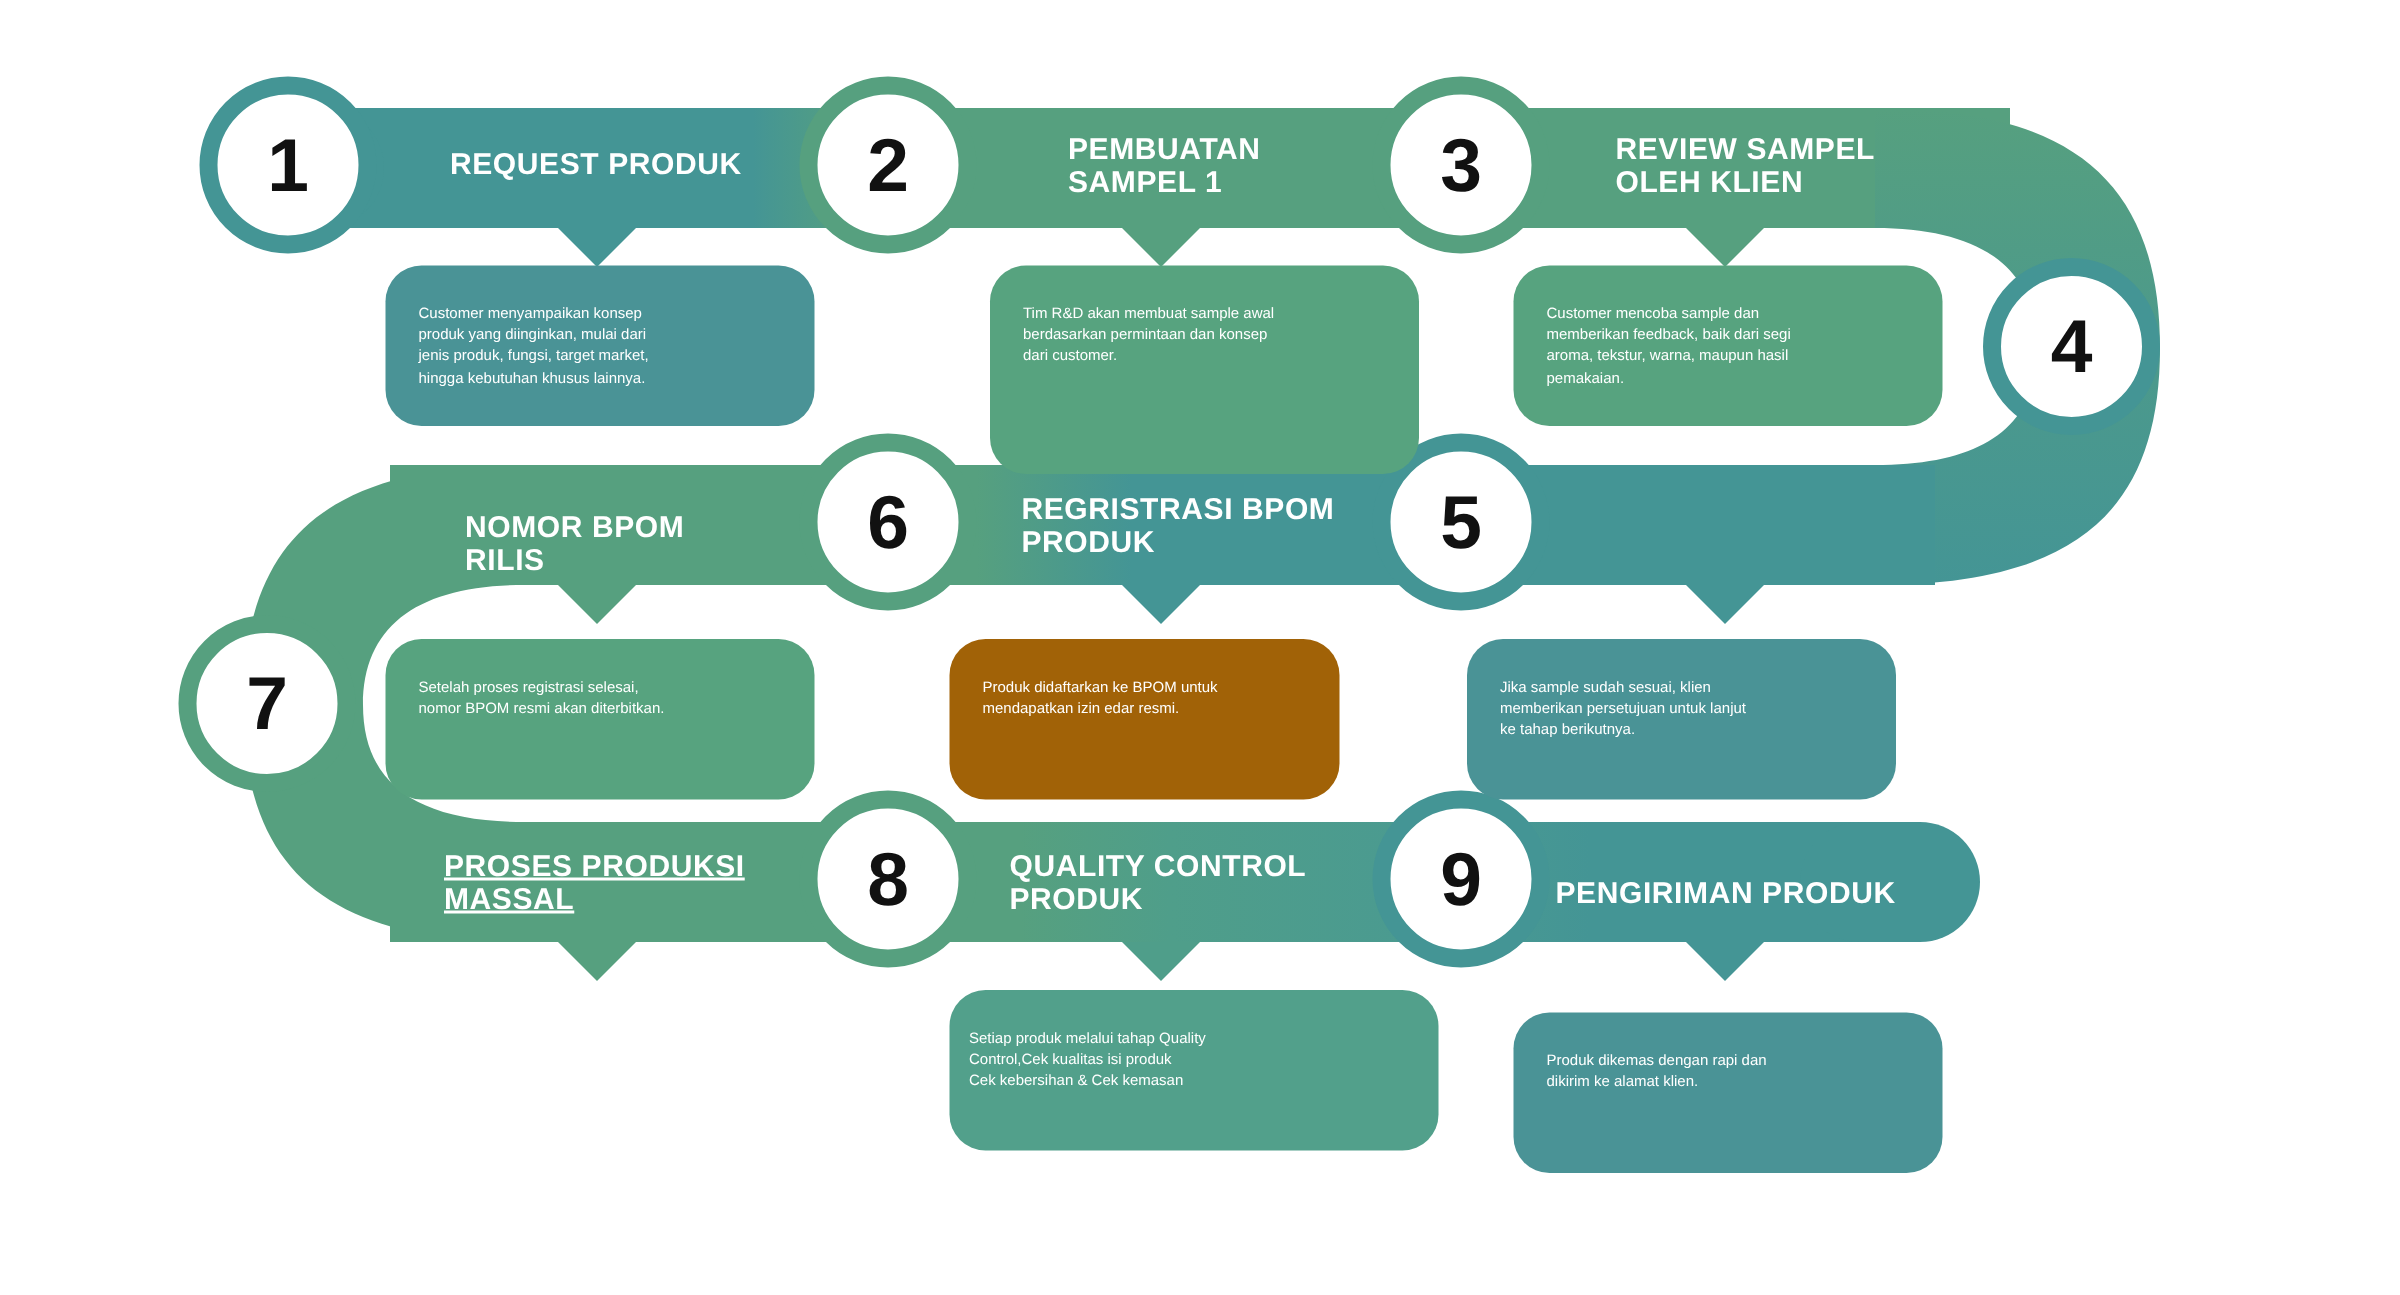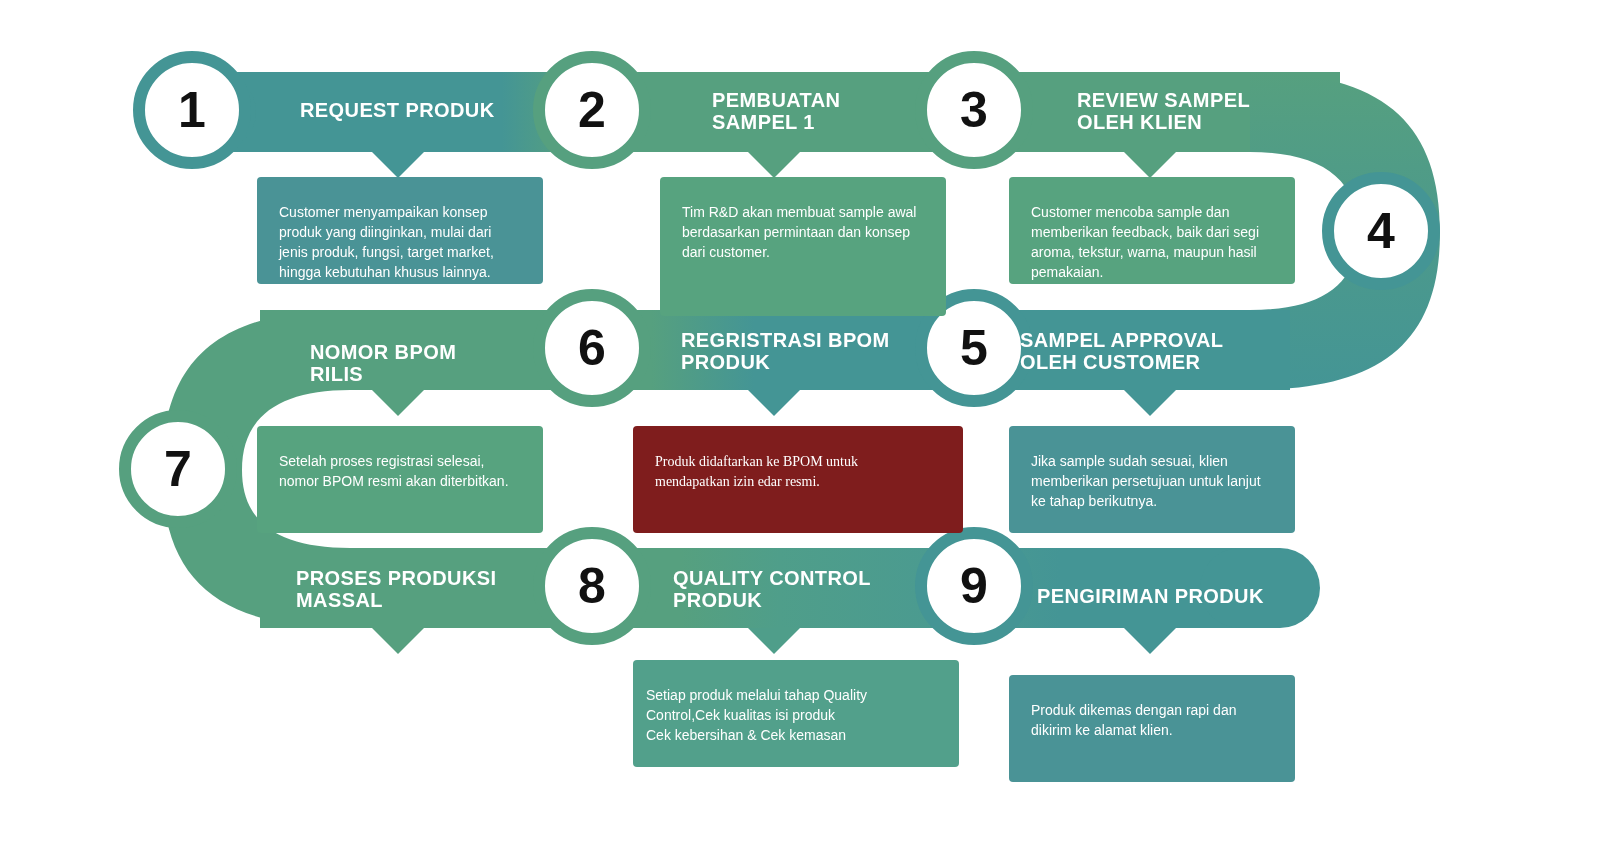--- a/index.html
+++ b/index.html
@@ -30,24 +30,24 @@
     box-sizing:border-box;
     display:flex;align-items:center;justify-content:center;
     color:#111111;
     font-weight:800;
     font-size:50px;
     line-height:1;
   }
 
   .card{
     position:absolute;
-    border-radius:4px;
+    border-radius:24px;
     box-sizing:border-box;
     color:#ffffff;
-    font-size:14px;
+    font-size:10px;
     line-height:1.42;
     padding:26px 22px 20px 22px;
     white-space:pre-line;
   }
 </style>
 </head>
 <body>
 
 <div id="stage">
 
@@ -148,30 +148,28 @@
   </div>
 
   <div class="band-title" style="left:300px;top:100px;width:320px;">REQUEST PRODUK</div>
 
   <div class="band-title" style="left:712px;top:90px;width:300px;">PEMBUATAN
 SAMPEL 1</div>
 
   <div class="band-title" style="left:1077px;top:90px;width:320px;">REVIEW SAMPEL
 OLEH KLIEN</div>
 
-  <div class="band-title" style="left:1020px;top:330px;width:340px;">SAMPEL APPROVAL
-OLEH CUSTOMER</div>
 
   <div class="band-title" style="left:681px;top:330px;width:320px;">REGRISTRASI BPOM
 PRODUK</div>
 
   <div class="band-title" style="left:310px;top:342px;width:300px;">NOMOR BPOM
 RILIS</div>
 
-  <div class="band-title" style="left:296px;top:568px;width:320px;">PROSES PRODUKSI
+  <div class="band-title" style="left:296px;top:568px;width:320px;text-decoration:underline;">PROSES PRODUKSI
 MASSAL</div>
 
   <div class="band-title" style="left:673px;top:568px;width:320px;">QUALITY CONTROL
 PRODUK</div>
 
   <div class="band-title" style="left:1037px;top:586px;width:340px;">PENGIRIMAN PRODUK</div>
 
   <div class="card" style="left:257px;top:177px;width:286px;height:107px;background:#4a9396;">Customer menyampaikan konsep
 produk yang diinginkan, mulai dari
 jenis produk, fungsi, target market,
@@ -182,24 +180,24 @@
 dari customer.</div>
 
   <div class="card" style="left:1009px;top:177px;width:286px;height:107px;background:#57a37f;">Customer mencoba sample dan
 memberikan feedback, baik dari segi
 aroma, tekstur, warna, maupun hasil
 pemakaian.</div>
 
   <div class="card" style="left:257px;top:426px;width:286px;height:107px;background:#57a37f;">Setelah proses registrasi selesai,
 nomor BPOM resmi akan diterbitkan.</div>
 
-  <div class="card" style="left:633px;top:426px;width:330px;height:107px;background:#7f1d1d;font-family:Liberation Serif, serif;">Produk didaftarkan ke BPOM untuk
+  <div class="card" style="left:633px;top:426px;width:260px;height:107px;background:#a16207;">Produk didaftarkan ke BPOM untuk
 mendapatkan izin edar resmi.</div>
 
-  <div class="card" style="left:1009px;top:426px;width:286px;height:107px;background:#4a9396;">Jika sample sudah sesuai, klien
+  <div class="card" style="left:978px;top:426px;width:286px;height:107px;background:#4a9396;">Jika sample sudah sesuai, klien
 memberikan persetujuan untuk lanjut
 ke tahap berikutnya.</div>
 
 
   <div class="card" style="left:633px;top:660px;width:326px;height:107px;background:#52a08b;padding-left:13px;">Setiap produk melalui tahap Quality
 Control,Cek kualitas isi produk
 Cek kebersihan &amp; Cek kemasan</div>
 
   <div class="card" style="left:1009px;top:675px;width:286px;height:107px;background:#4a9396;">Produk dikemas dengan rapi dan
 dikirim ke alamat klien.</div>

